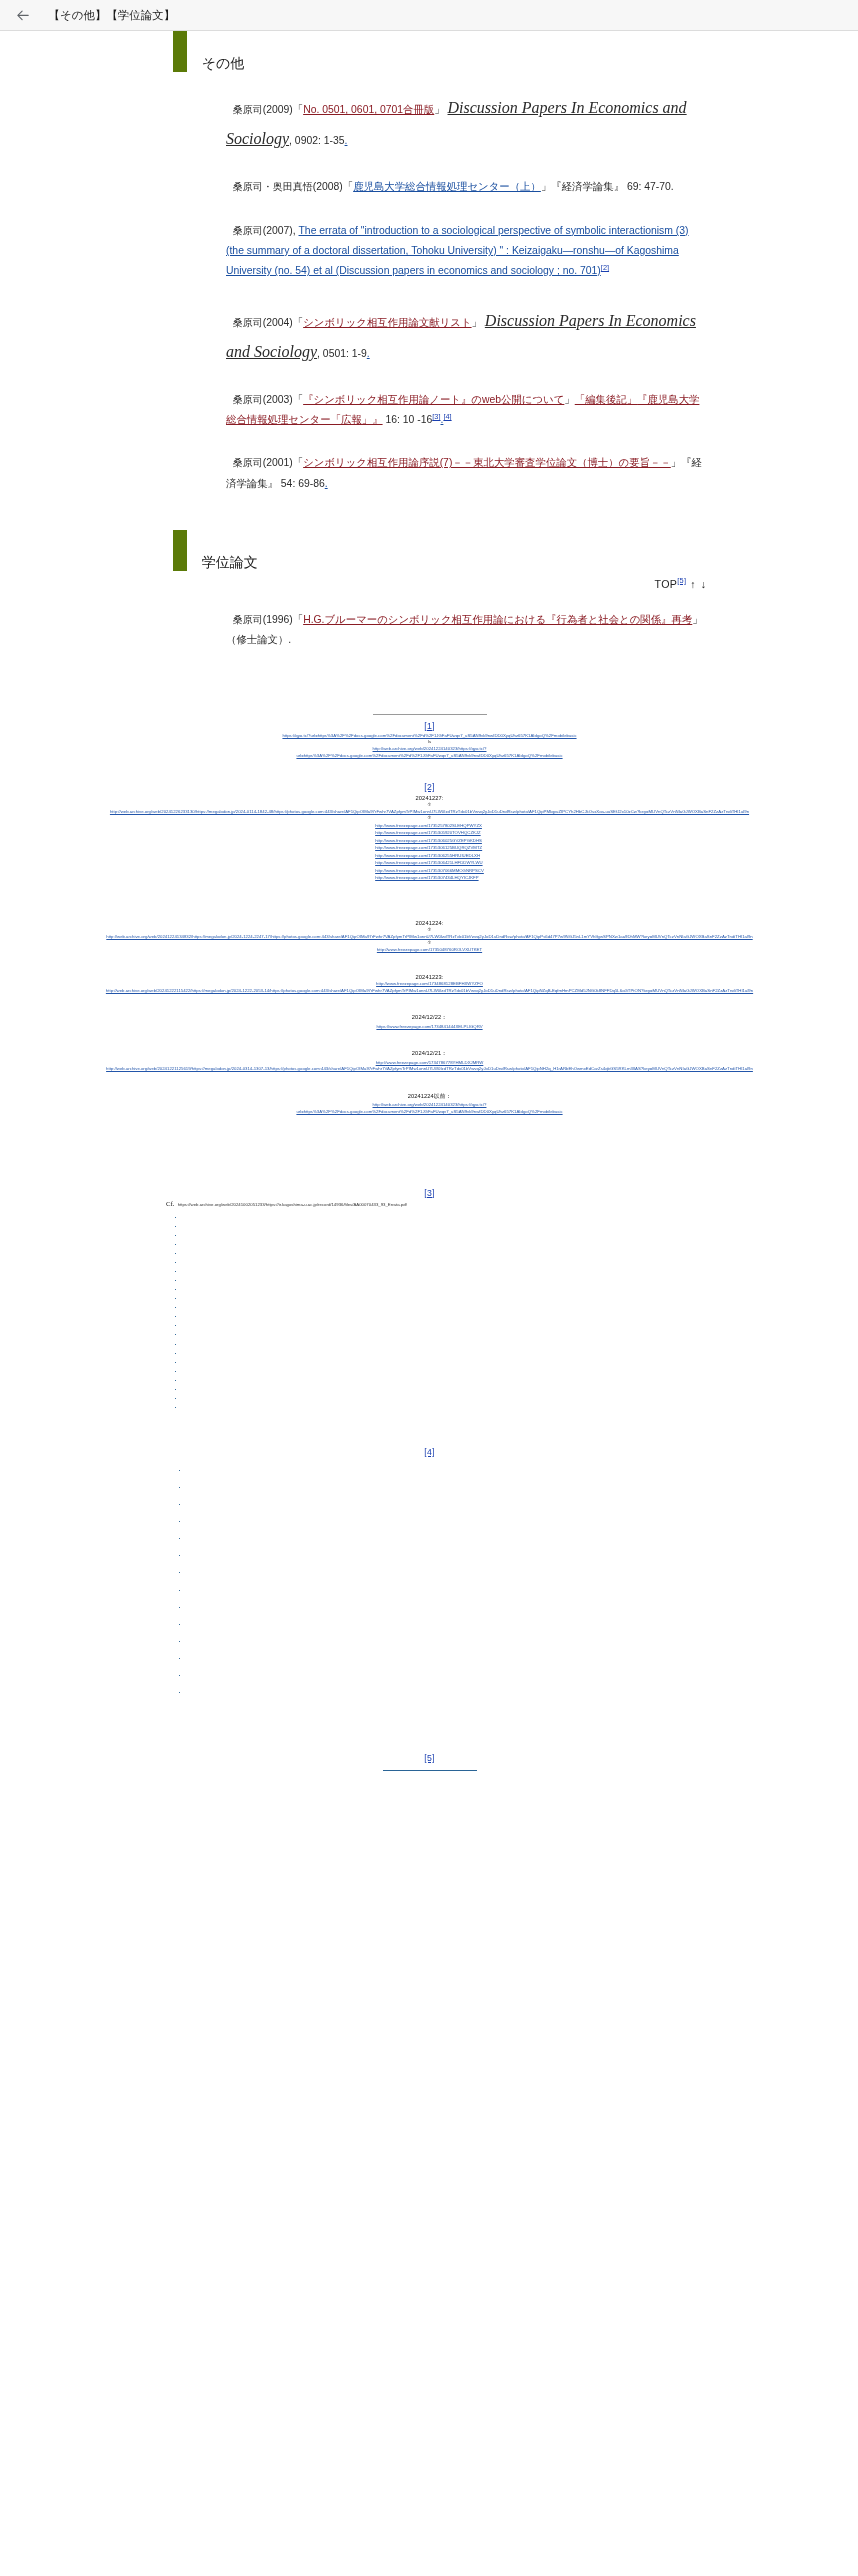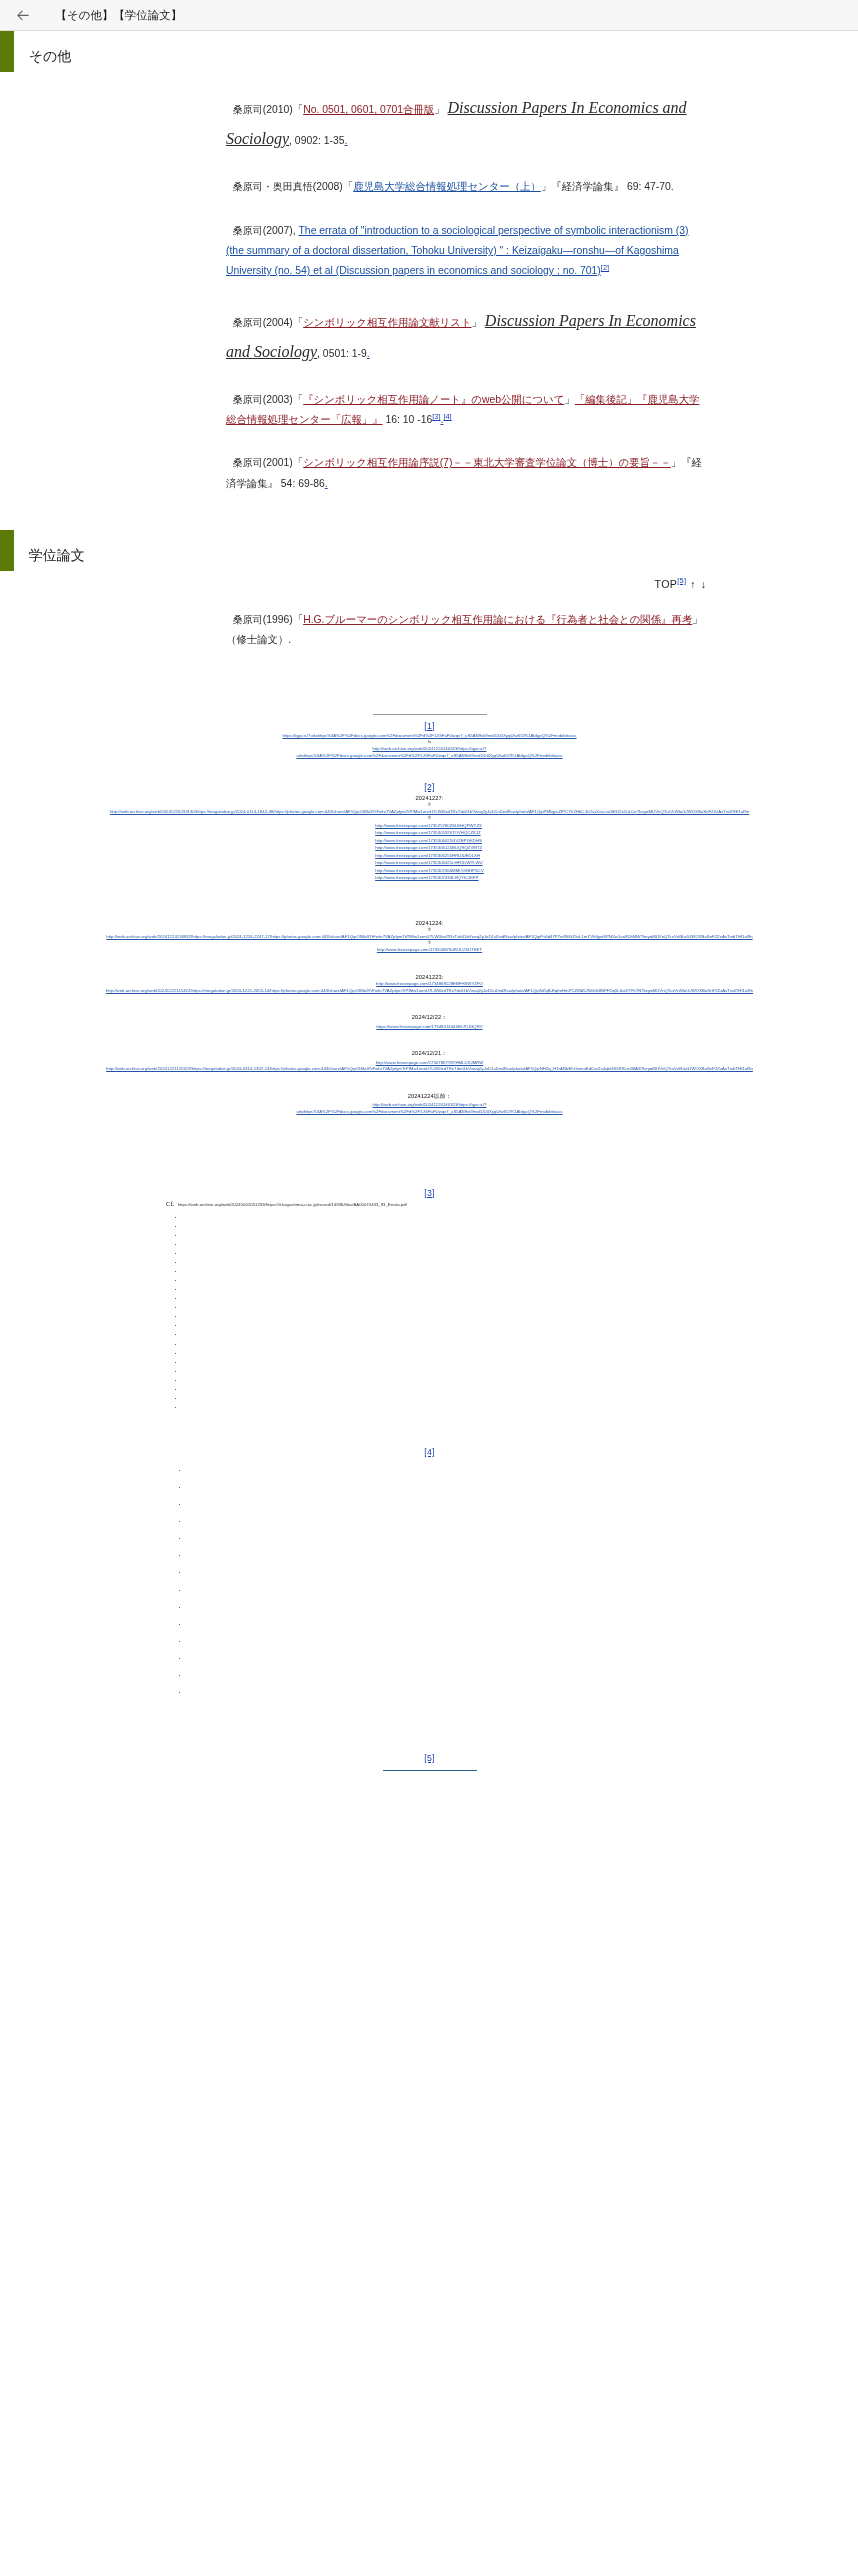--- a/index.html
+++ b/index.html
@@ -25,38 +25,39 @@
     width: 27px; height: 27px;
     display: flex; align-items: center; justify-content: center;
     cursor: pointer;
     flex: 0 0 auto;
   }
   .back-btn svg { display: block; }
   .appbar-title {
     font-size: 11.4px;
     color: #1b1b1b;
     font-weight: 500;
-    margin-left: 19px;
+    margin-left: 12px;
     letter-spacing: 0.1px;
     white-space: nowrap;
   }
 
   
   .page {
     position: relative;
     width: 859px;
     background: #fff;
     padding-bottom: 27px;
   }
 
   
   .section-head {
     display: flex;
-    align-items: center;
+    align-items: flex-end;
     margin: 0;
+    padding-left: 173px;
   }
   .olive-bar {
     width: 14px;
     height: 41px;
     background: #5b7a08;
     flex: 0 0 auto;
   }
   .section-title {
     font-size: 14px;
     color: #1a1a1a;
@@ -243,21 +244,21 @@
 <div class="page">
 
   <div class="section-head">
     <div class="olive-bar"></div>
     <div class="section-title">その他</div>
   </div>
 
 
   <div class="biblio">
 
-    <p class="entry"><span class="jp">桑原司</span><span>(2010)</span><span>「</span><a class="red-link" href="#">No. 0501, 0601, 0701合冊版</a><span>」</span> <span class="ital">Discussion Papers In Economics and Sociology</span><span>, 0902: 1-35</span><a class="dotlink" href="#">.</a></p>
+    <p class="entry"><span class="jp">桑原司</span><span>(2009)</span><span>「</span><a class="red-link" href="#">No. 0501, 0601, 0701合冊版</a><span>」</span> <span class="ital">Discussion Papers In Economics and Sociology</span><span>, 0902: 1-35</span><a class="dotlink" href="#">.</a></p>
 
     <p class="entry"><span class="jp">桑原司・奥田真悟</span><span>(2008)</span><span>「</span><a class="blue-link" href="#">鹿児島大学総合情報処理センター（上）</a><span>」</span><span>『経済学論集』</span><span> 69: 47-70.</span></p>
 
     <p class="entry"><span class="jp">桑原司</span><span>(2007), </span><a class="blue-link" href="#">The errata of "introduction to a sociological perspective of symbolic interactionism (3) (the summary of a doctoral dissertation, Tohoku University) " : Keizaigaku—ronshu—of Kagoshima University (no. 54) et al (Discussion papers in economics and sociology ; no. 701)</a><sup class="fnref"><a href="#fn2">[2]</a></sup></p>
 
 
     <p class="entry"><span class="jp">桑原司</span><span>(2004)</span><span>「</span><a class="red-link" href="#">シンボリック相互作用論文献リスト</a><span>」</span> <span class="ital">Discussion Papers In Economics and Sociology</span><span>, 0501: 1-9</span><a class="dotlink" href="#">.</a></p>
 
     <p class="entry"><span class="jp">桑原司</span><span>(2003)</span><span>「</span><a class="red-link" href="#">『シンボリック相互作用論ノート』のweb公開について</a><span>」</span><a class="red-link" href="#">「編集後記」</a><a class="red-link" href="#">『鹿児島大学総合情報処理センター「広報」』</a><span> 16: 10 -16</span><sup class="fnref"><a href="#fn3">[3]</a></sup><a class="dotlink" href="#">.</a><sup class="fnref"><a href="#fn4">[4]</a></sup></p>
 

